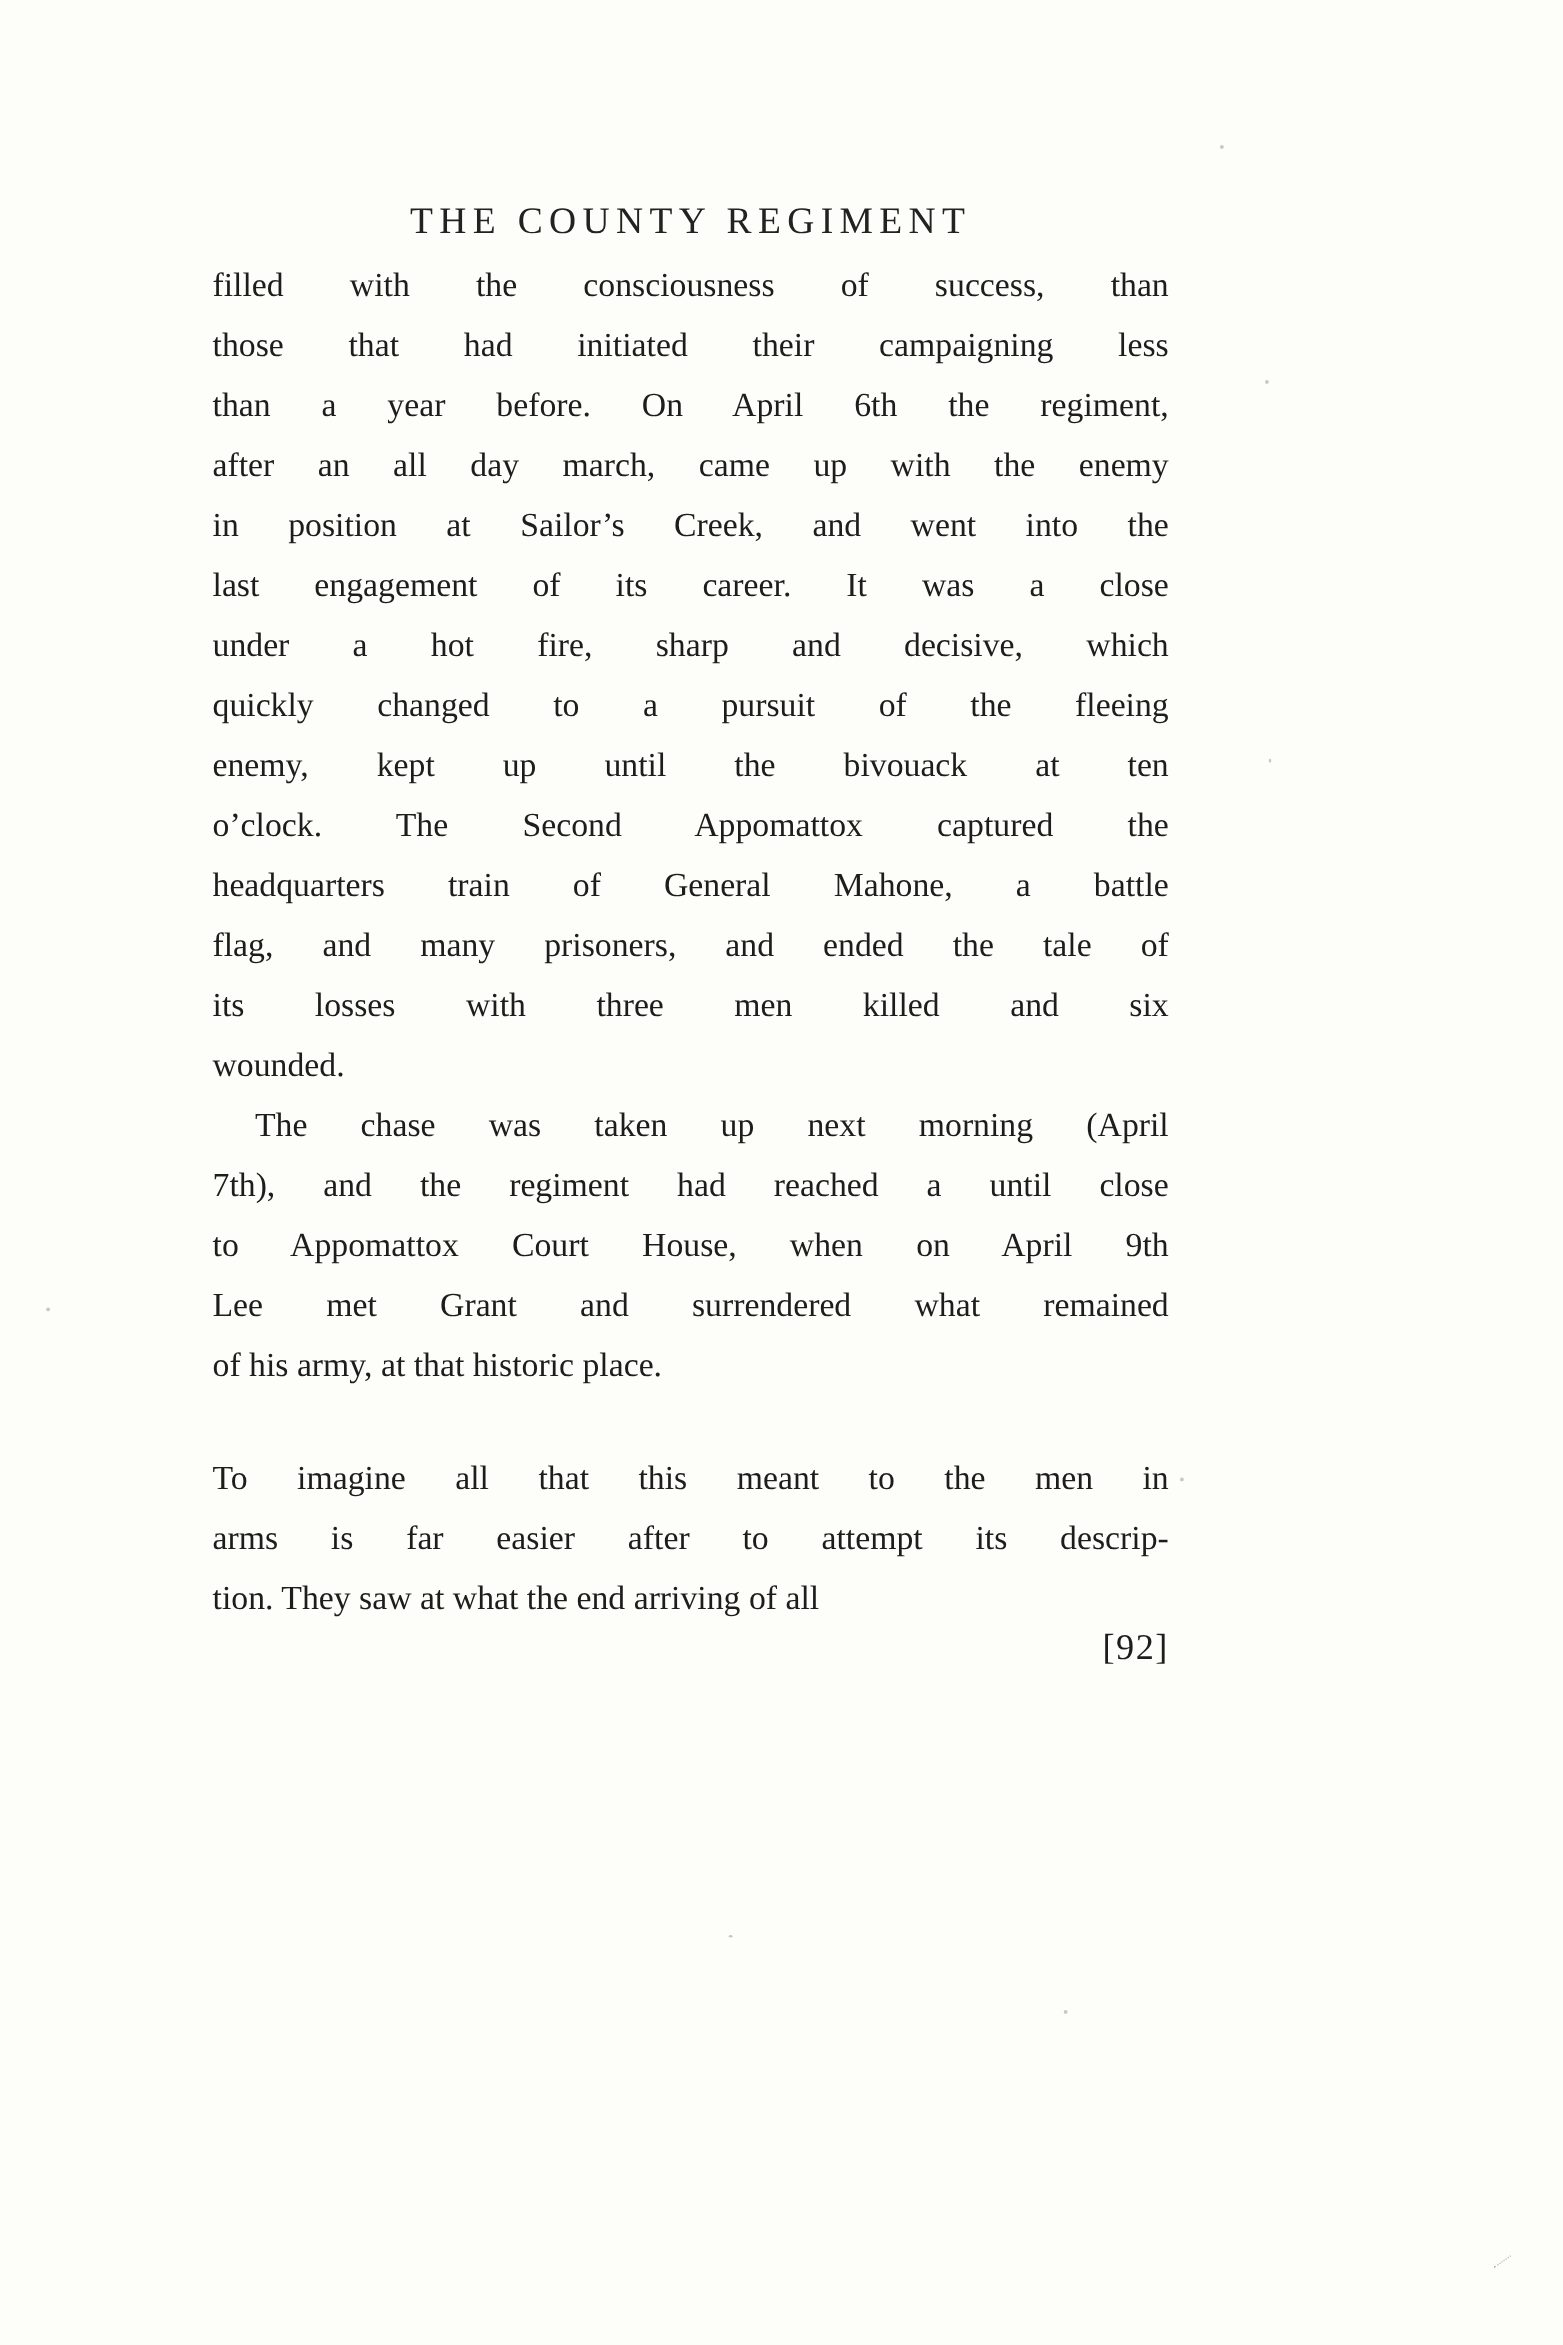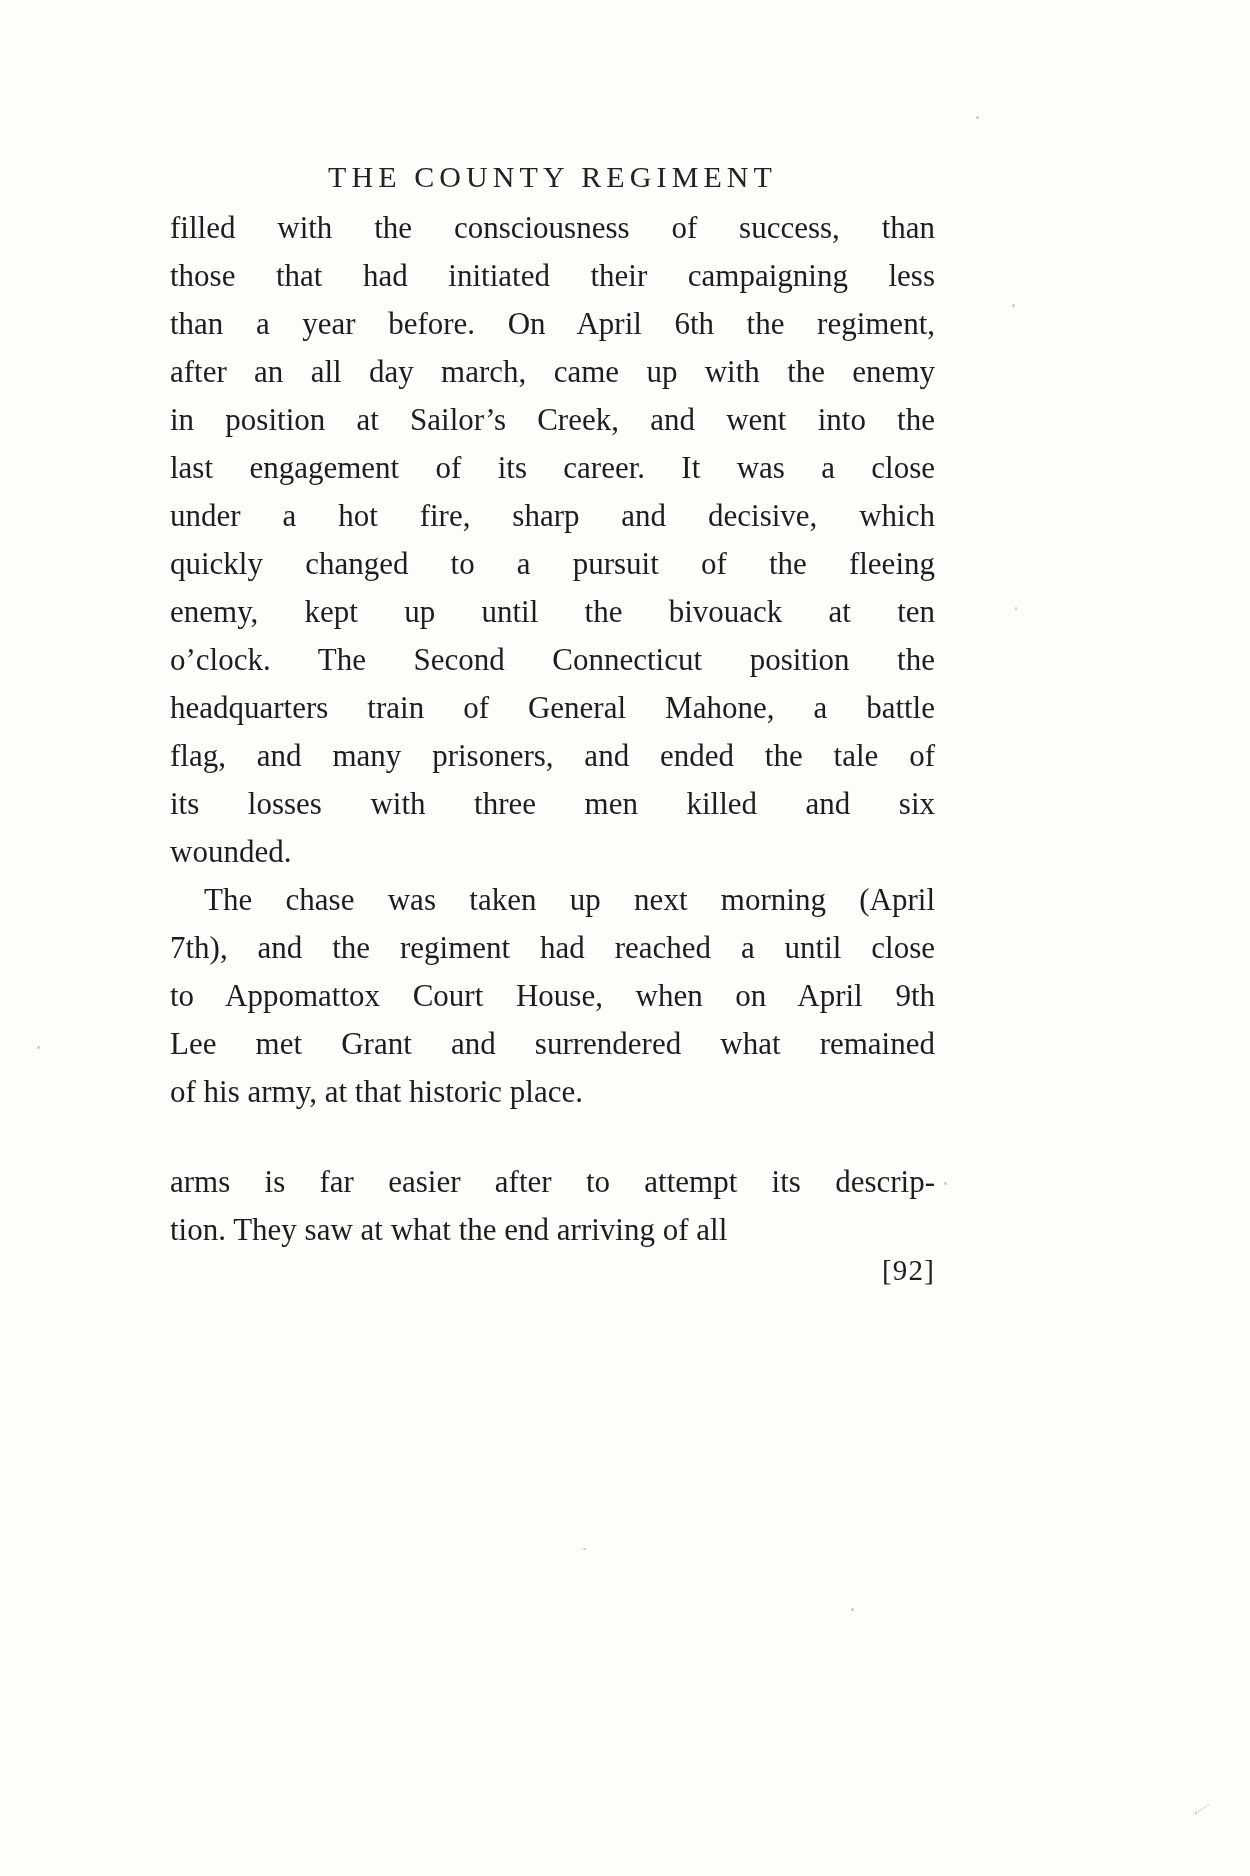--- a/index.html
+++ b/index.html
@@ -25,21 +25,21 @@
     text-align: center;
     font-size: 30px;
     letter-spacing: 0.17em;
     color: #222220;
     margin-bottom: 10px;
     white-space: nowrap;
   }
   .text-block {
     width: 765px;
     margin-left: 170px;
-    font-size: 31px;
+    font-size: 27px;
     line-height: 48px;
   }
   .paragraph { margin: 0; }
   .paragraph.space-before { margin-top: 42px; }
   .line {
     text-align: justify;
     text-align-last: justify;
     white-space: normal;
   }
   .line.last {
@@ -93,34 +93,35 @@
       <div class="paragraph">
         <div class="line">filled with the consciousness of success, than</div>
         <div class="line">those that had initiated their campaigning less</div>
         <div class="line">than a year before. On April 6th the regiment,</div>
         <div class="line">after an all day march, came up with the enemy</div>
         <div class="line">in position at Sailor’s Creek, and went into the</div>
         <div class="line">last engagement of its career. It was a close</div>
         <div class="line">under a hot fire, sharp and decisive, which</div>
         <div class="line">quickly changed to a pursuit of the fleeing</div>
         <div class="line">enemy, kept up until the bivouack at ten</div>
-        <div class="line">o’clock. The Second Connecticut position the</div>
+        <div class="line">o’clock. The Second Appomattox captured the</div>
         <div class="line">headquarters train of General Mahone, a battle</div>
         <div class="line">flag, and many prisoners, and ended the tale of</div>
         <div class="line">its losses with three men killed and six</div>
         <div class="line last">wounded.</div>
       </div>
       <div class="paragraph">
         <div class="line indent">The chase was taken up next morning (April</div>
         <div class="line">7th), and the regiment had reached a until close</div>
         <div class="line">to Appomattox Court House, when on April 9th</div>
         <div class="line">Lee met Grant and surrendered what remained</div>
         <div class="line last">of his army, at that historic place.</div>
       </div>
       <div class="paragraph space-before">
+        <div class="line">To imagine all that this meant to the men in</div>
         <div class="line">arms is far easier after to attempt its descrip-</div>
         <div class="line last">tion. They saw at what the end arriving of all</div>
       </div>
     </div>
 
   <div class="folio">[92]</div>
 
   <div class="speck s1"></div>
   <div class="speck s2"></div>
   <div class="speck s3"></div>

